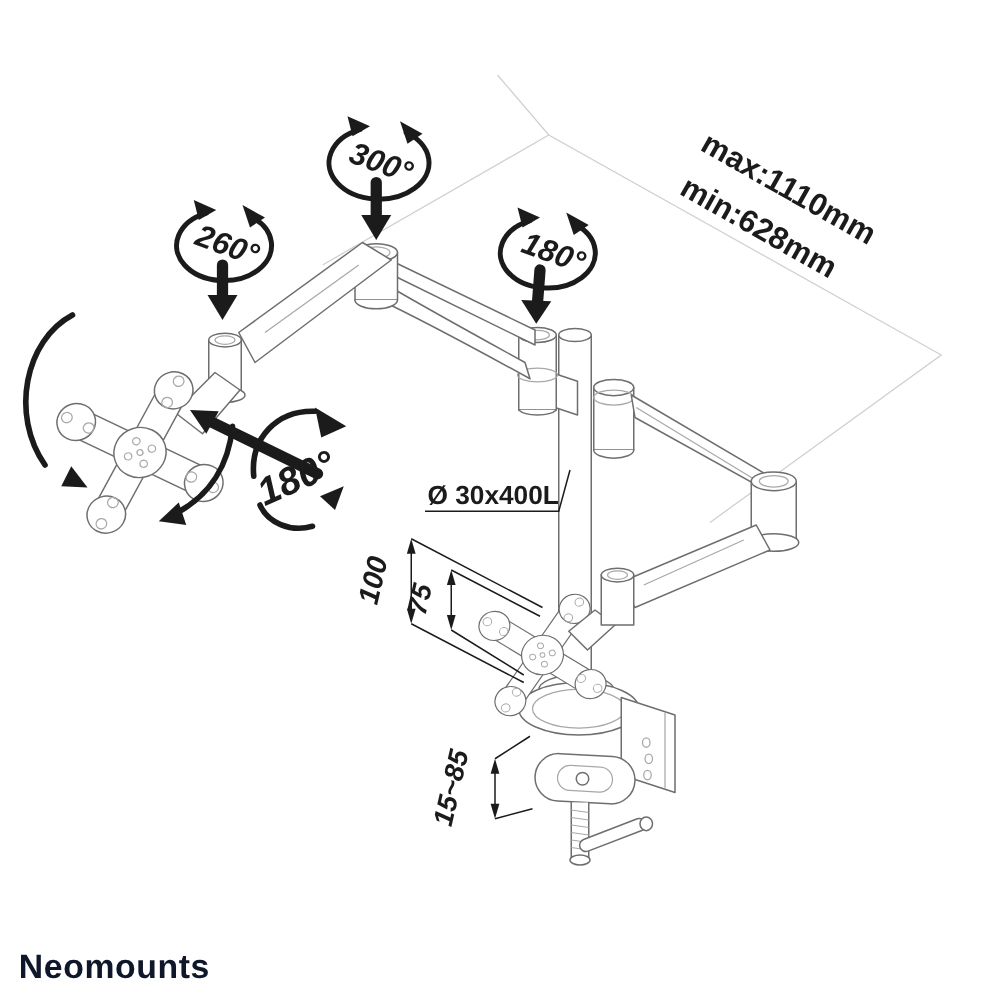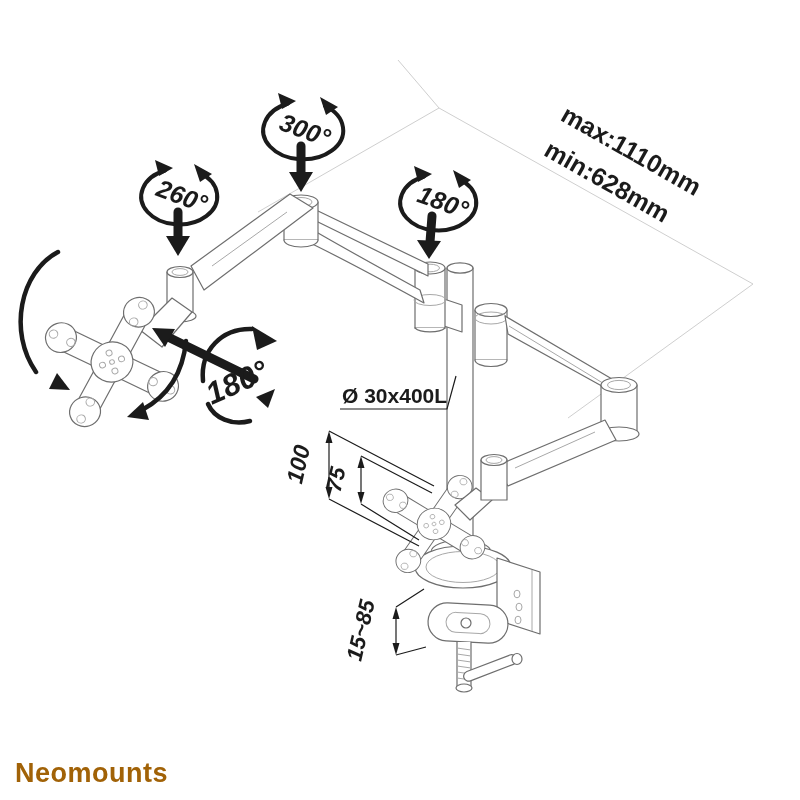--- a/index.html
+++ b/index.html
@@ -1,19 +1,19 @@
 <!DOCTYPE html>
 <html><head>
 <meta charset="utf-8">
 <style>
   html,body{margin:0;padding:0;background:#ffffff;}
   .stage{position:relative;width:800px;height:800px;background:#ffffff;overflow:hidden;
          font-family:"Liberation Sans", sans-serif;}
   .logo{position:absolute;left:15px;top:758px;font-size:27px;font-weight:600;
-        letter-spacing:.5px;color:#a16207;}
+        letter-spacing:.5px;color:#0f172a;}
   svg text{font-family:"Liberation Sans", sans-serif;fill:#1b1b1b;}
   .prod{stroke:#6e6e6e;stroke-width:1.2;fill:#ffffff;stroke-linejoin:round;stroke-linecap:round;}
   .prodl{stroke:#a8a8a8;stroke-width:1;fill:none;}
   .ann{stroke:#1b1b1b;fill:none;stroke-linecap:round;}
   .annf{fill:#1b1b1b;stroke:none;}
   .dim{stroke:#1b1b1b;stroke-width:1.2;fill:none;}
   .plane{stroke:#cfcfcf;stroke-width:1;fill:none;}
 </style>
 </head>
 <body>

